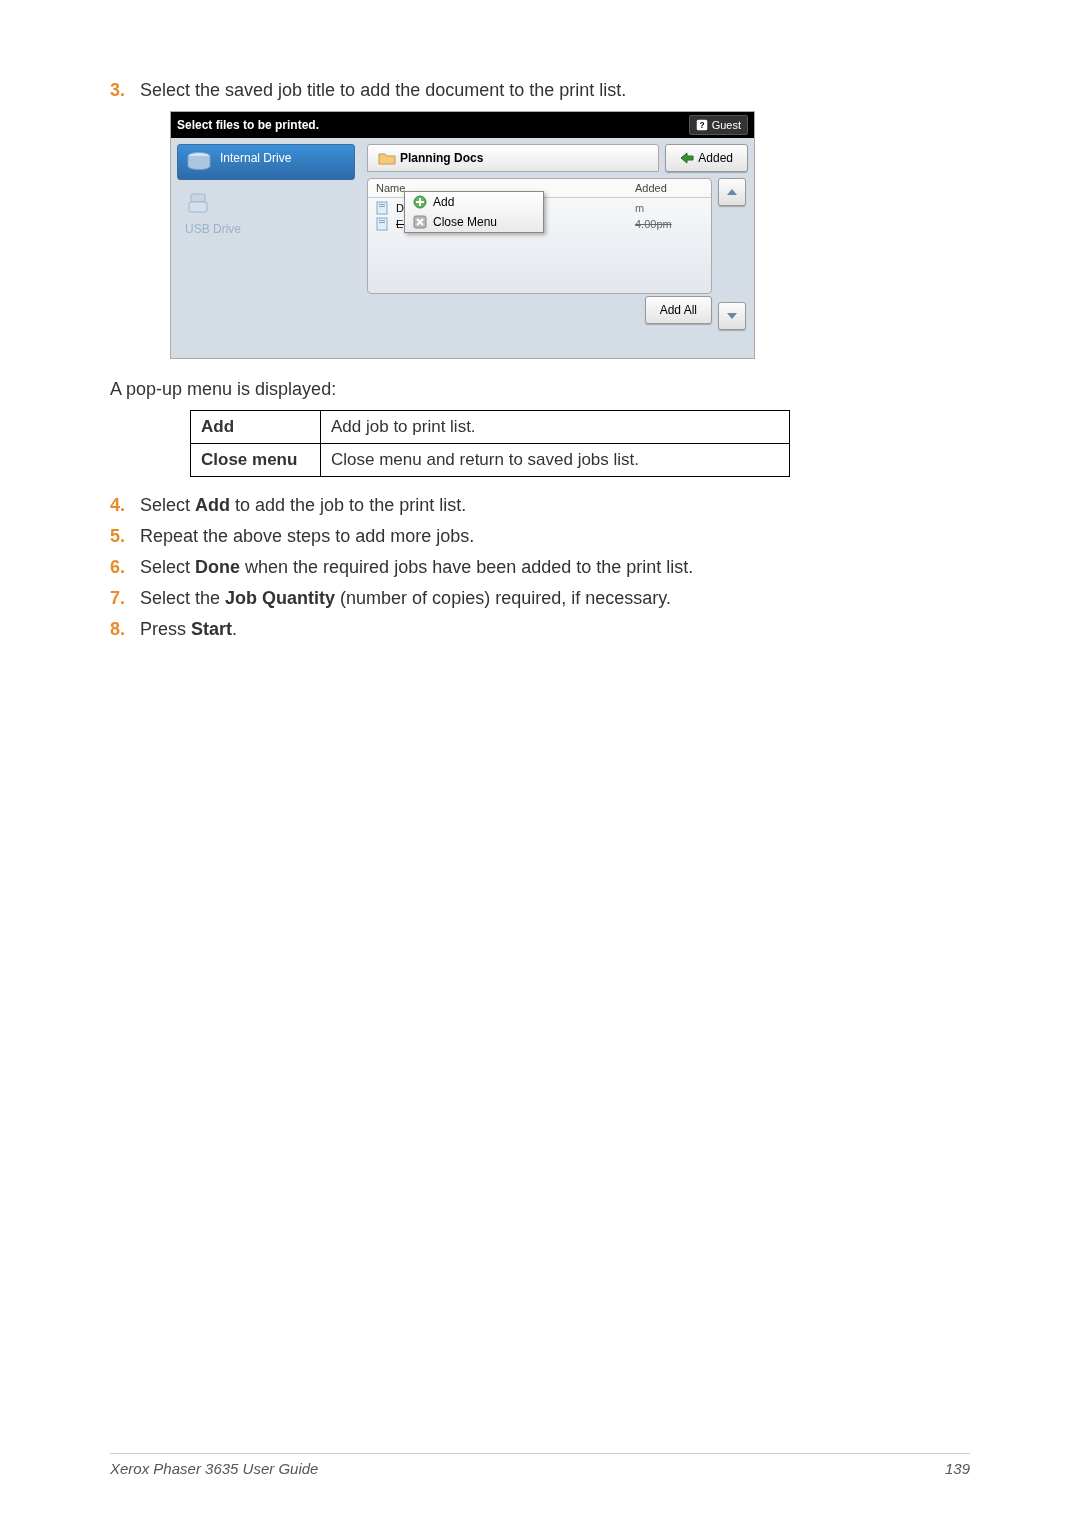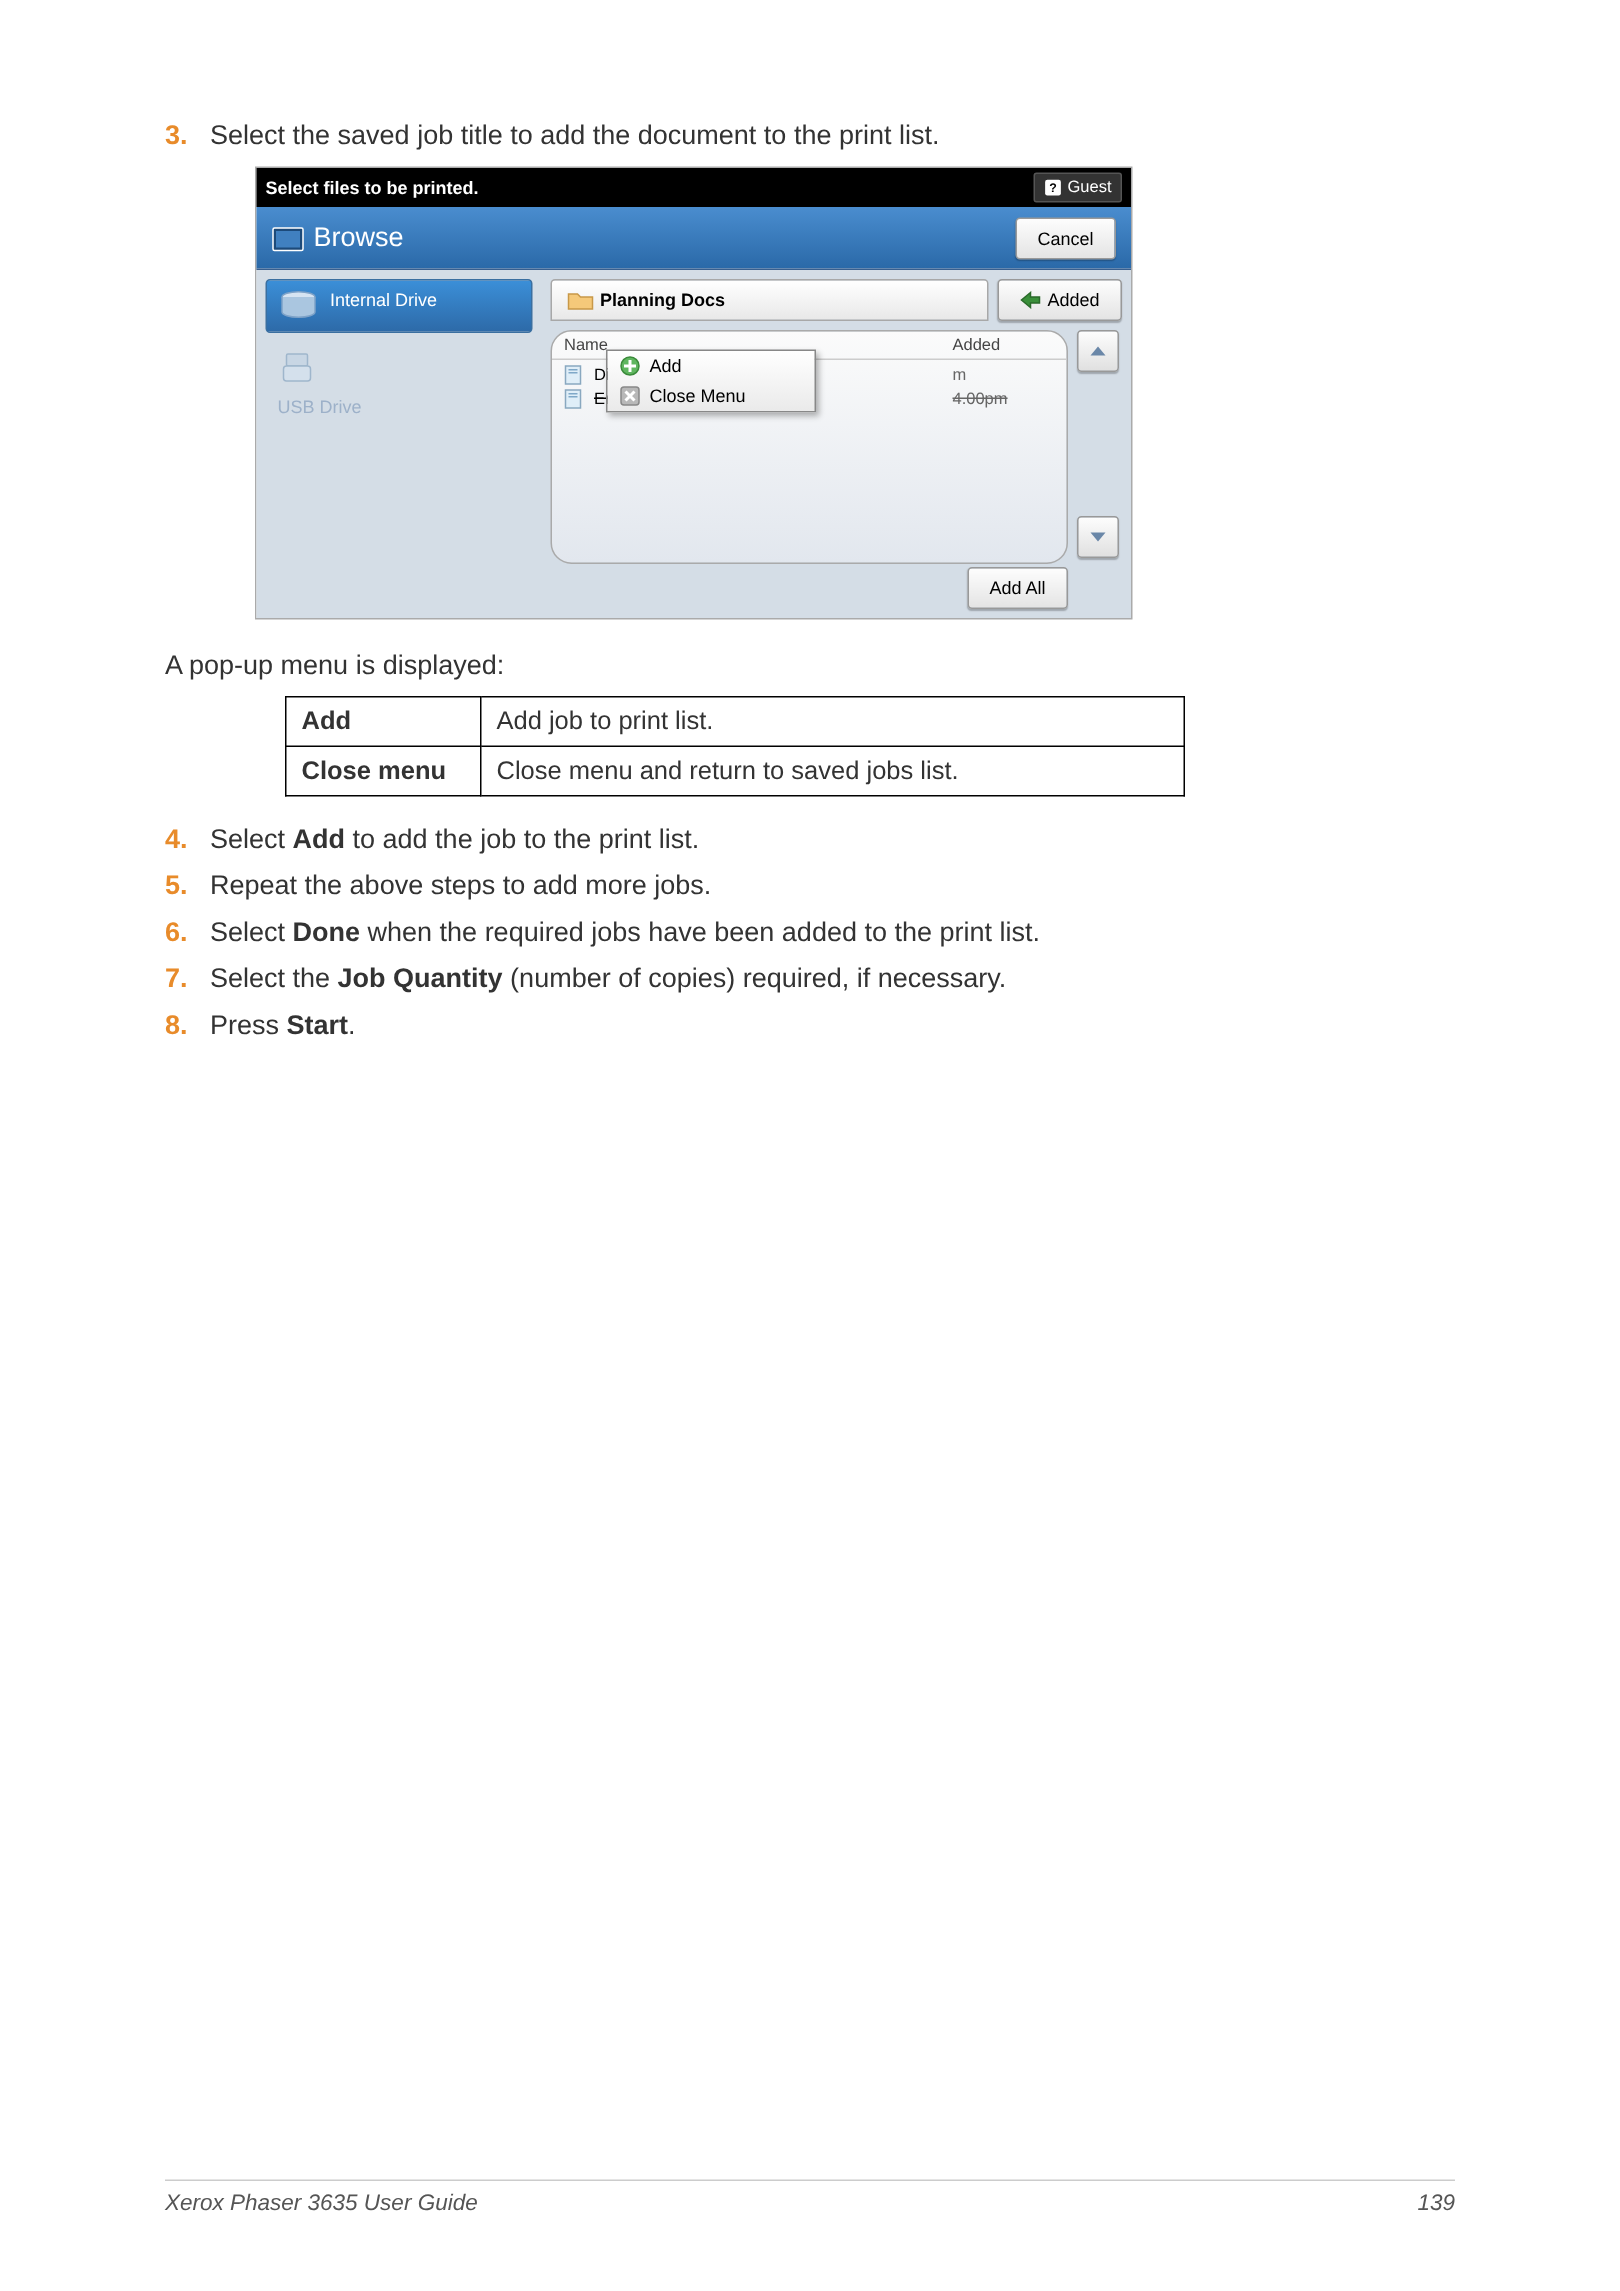--- a/index.html
+++ b/index.html
@@ -143,23 +143,23 @@
     border-radius: 3px 3px 0 0;
     padding: 3px 10px;
     height: 28px;
     font-weight: bold;
     font-size: 12px;
   }
   .file-area {
     position: relative;
     background: linear-gradient(to bottom,#fbfbfb,#e2e7ee);
     border: 1px solid #aaa;
-    height: 156px;
+    height: 116px;
     padding: 0;
-    border-radius: 14px;
+    border-radius: 4px;
     overflow: hidden;
   }
   .file-header {
     display: flex;
     font-size: 11px;
     color: #444;
     padding: 3px 8px;
     border-bottom: 1px solid #ccc;
   }
   .file-header .col-name { flex: 1; }
@@ -252,32 +252,20 @@
       <span class="pui-header-title">Select files to be printed.</span>
       <div class="pui-guest">
         <svg viewBox="0 0 16 16">
             <rect x="1" y="1" width="14" height="14" rx="2" fill="#fff"></rect>
             <text x="8" y="12" text-anchor="middle" font-size="11" font-weight="bold" fill="#000">?</text>
           </svg>
         <span>Guest</span>
       </div>
     </div>
 
-    <div class="pui-browse-row">
-      <div class="label">
-        <svg width="22" height="20">
-            <rect x="1" y="3" width="20" height="15" fill="#1c4a7a" stroke="#fff" rx="1"></rect>
-            <rect x="3" y="5" width="16" height="11" fill="#4080c0"></rect>
-          </svg>
-        <span>Browse</span>
-      </div>
-      <div class="pui-btn">
-        <span>Cancel</span>
-      </div>
-    </div>
 
     <div class="pui-body">
       <div class="pui-sidebar">
         <div class="drive-item active">
           <svg class="drive-icon" viewBox="0 0 26 22">
               <ellipse cx="13" cy="5" rx="11" ry="3.5" fill="#d6e4f2" stroke="#7da2c8"></ellipse>
               <path d="M2 5v10c0 2 5 3.5 11 3.5s11-1.5 11-3.5V5" fill="#aac6e0" stroke="#7da2c8"></path>
             </svg>
           <span>Internal Drive</span>
         </div>

